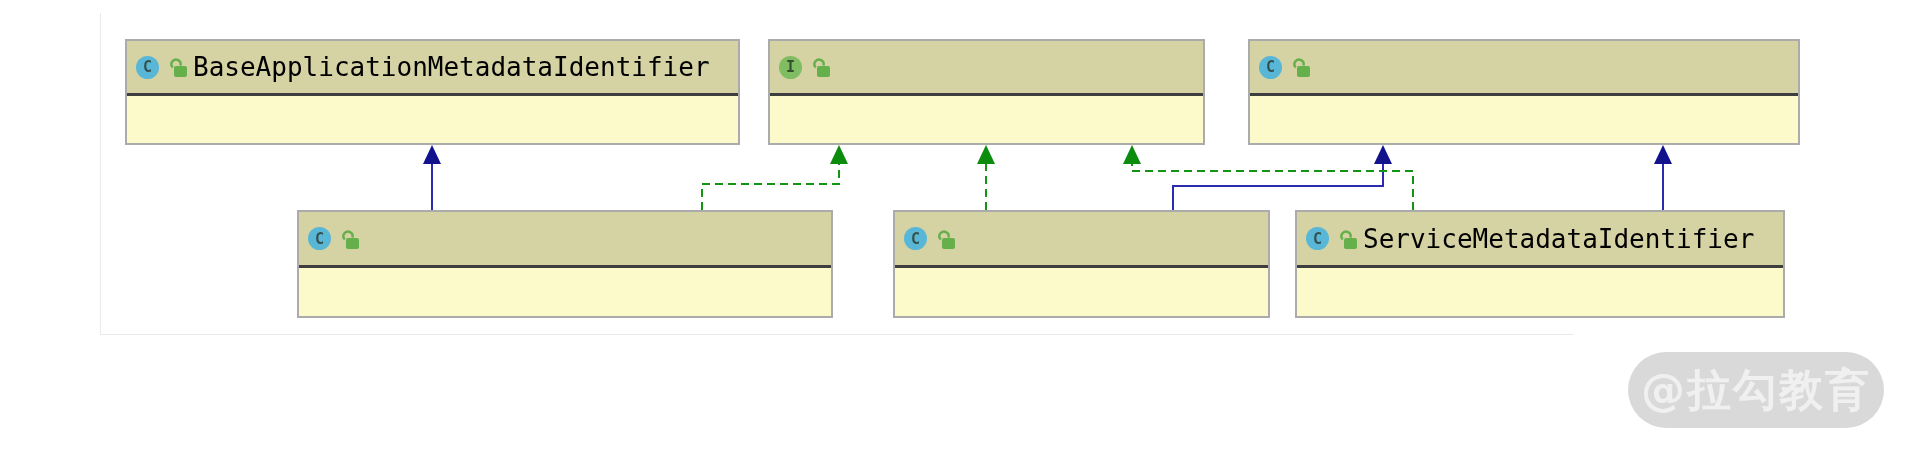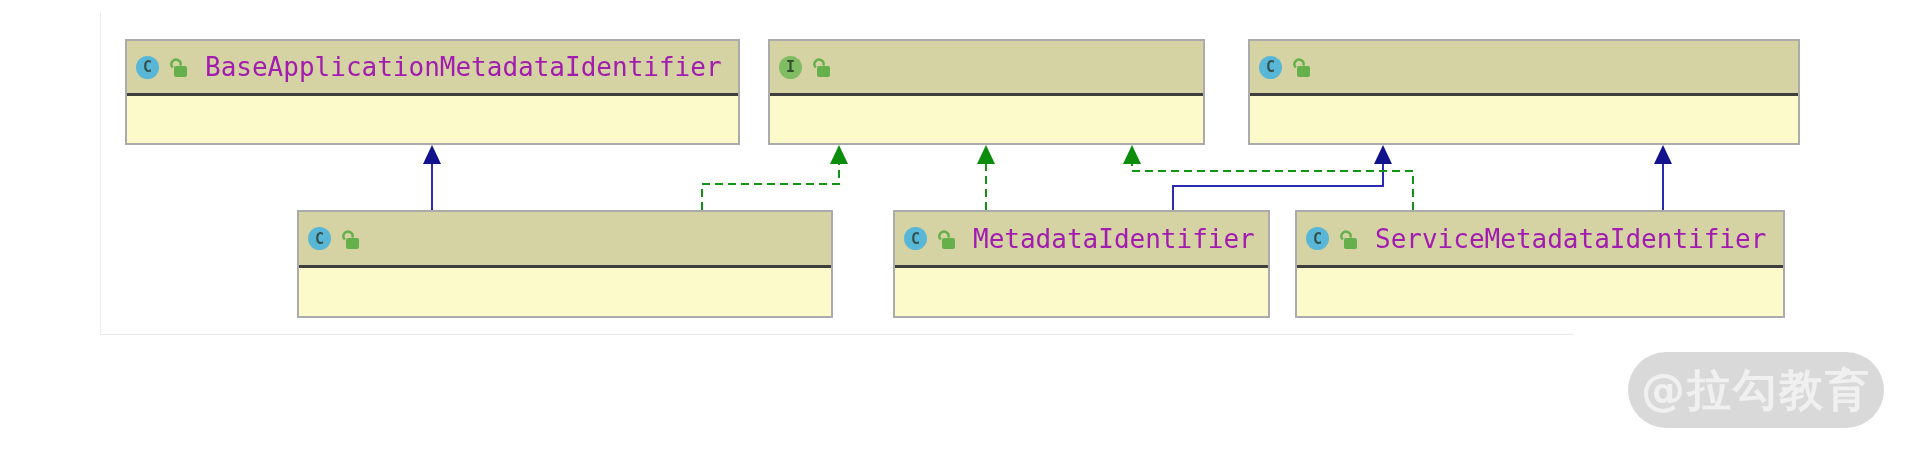--- a/index.html
+++ b/index.html
@@ -19,21 +19,21 @@
   .row2 .uml-header{height:53px;}
   .badge{
     width:23px;height:23px;border-radius:50%;flex:0 0 auto;
     display:flex;align-items:center;justify-content:center;
     font:bold 15px "DejaVu Sans Mono",monospace;color:#35514e;
   }
   .badge.kind-class{background:#58b7d7;}
   .badge.kind-interface{background:#7fbc62;color:#33512e;}
   .lock{margin-left:8px;flex:0 0 auto;display:block;}
   .label{
-    margin-left:16px;font-size:26px;color:#a21caf;white-space:nowrap;
+    margin-left:4px;font-size:26px;color:#000000;white-space:nowrap;
     letter-spacing:0;
   }
   svg.edges{position:absolute;left:0;top:0;pointer-events:none;}
   .edge-extends{stroke:#2b2bb0;stroke-width:2;fill:none;}
   .edge-implements{stroke:#149414;stroke-width:2;fill:none;stroke-dasharray:8 5;}
   .head-extends{fill:#12128c;stroke:none;}
   .head-implements{fill:#0c8c0c;stroke:none;}
   .watermark{
     position:absolute;left:1628px;top:352px;width:256px;height:76px;
     border-radius:40px;background:#d9d9d9;color:#f0f0f0;
@@ -119,21 +119,20 @@
   <div></div>
 </div>
 
 <div class="uml-box row2" style="left:893px;top:210px;width:377px;height:108px;">
   <div class="uml-header">
     <span class="badge kind-class">C</span>
     <svg class="lock" width="22" height="22" viewBox="0 0 22 22">
       <path d="M5.8 11.5 A4.6 4.6 0 1 1 13.4 9.6" fill="none" stroke="#66b04b" stroke-width="2.4"></path>
       <rect x="7" y="10" width="13" height="11" rx="2" fill="#66b04b"></rect>
     </svg>
-    <span class="label">MetadataIdentifier</span>
   </div>
   <div></div>
 </div>
 
 <div class="uml-box row2" style="left:1295px;top:210px;width:490px;height:108px;">
   <div class="uml-header">
     <span class="badge kind-class">C</span>
     <svg class="lock" width="22" height="22" viewBox="0 0 22 22">
       <path d="M5.8 11.5 A4.6 4.6 0 1 1 13.4 9.6" fill="none" stroke="#66b04b" stroke-width="2.4"></path>
       <rect x="7" y="10" width="13" height="11" rx="2" fill="#66b04b"></rect>

